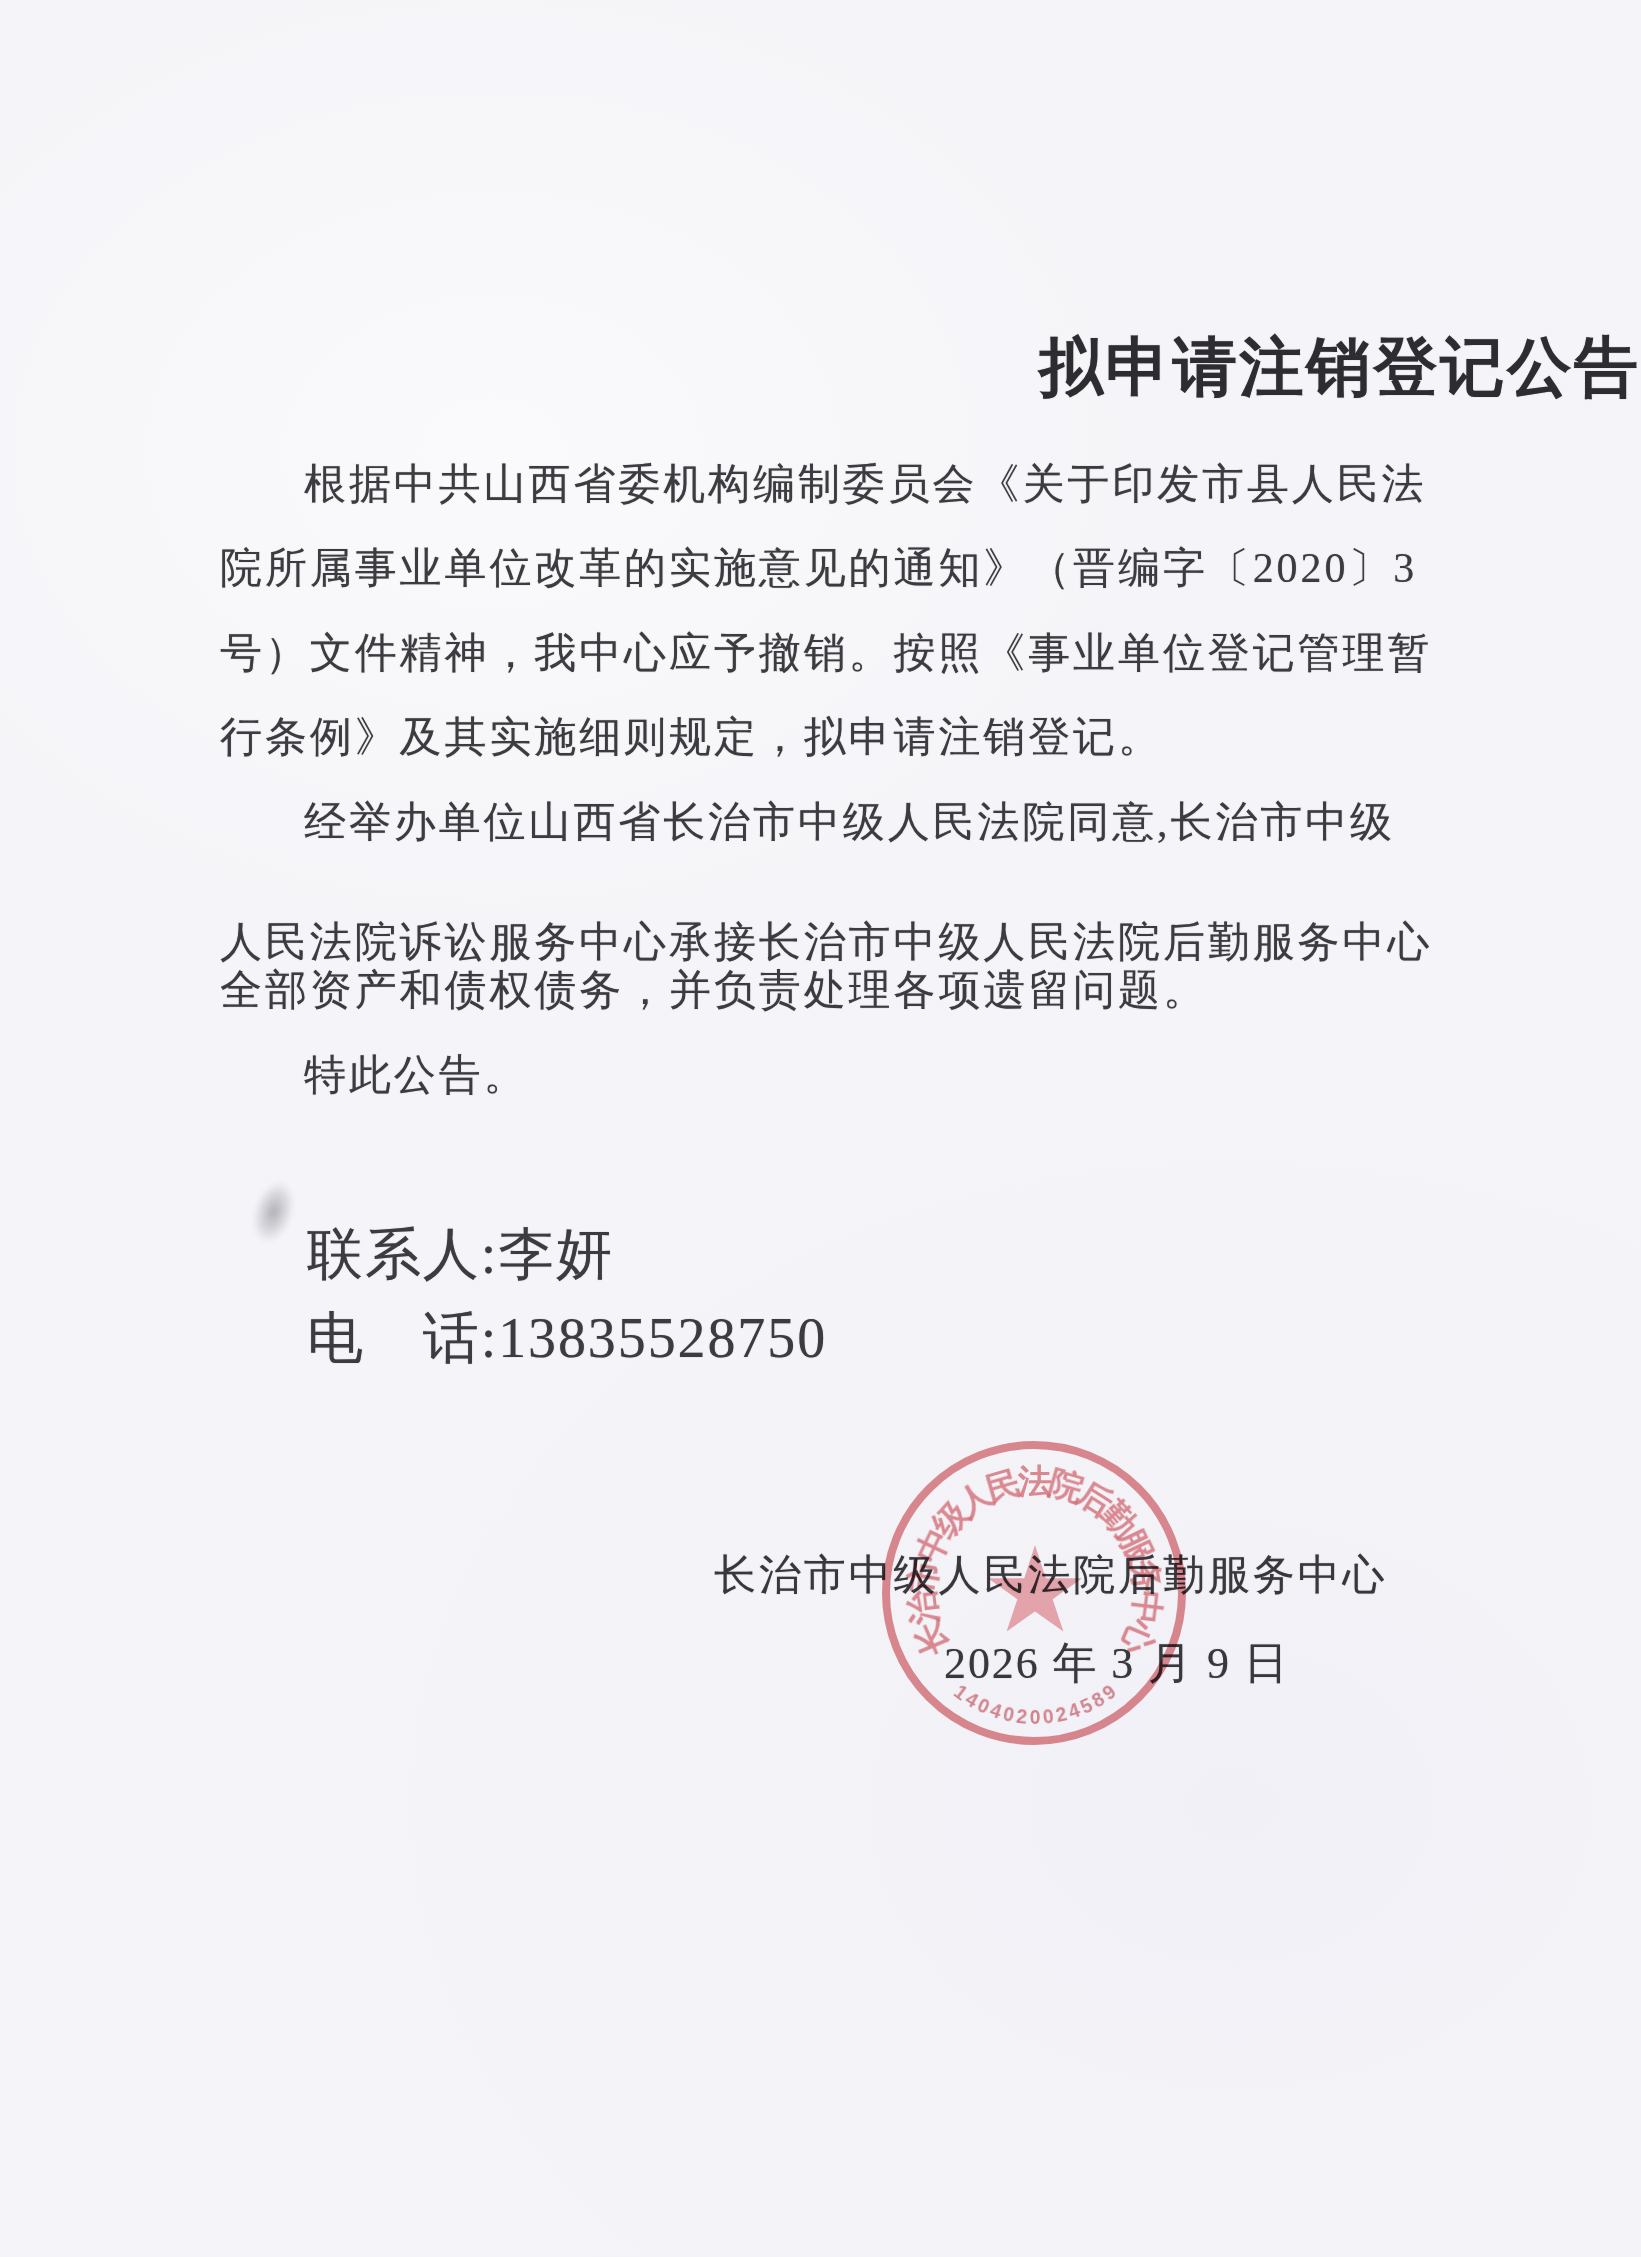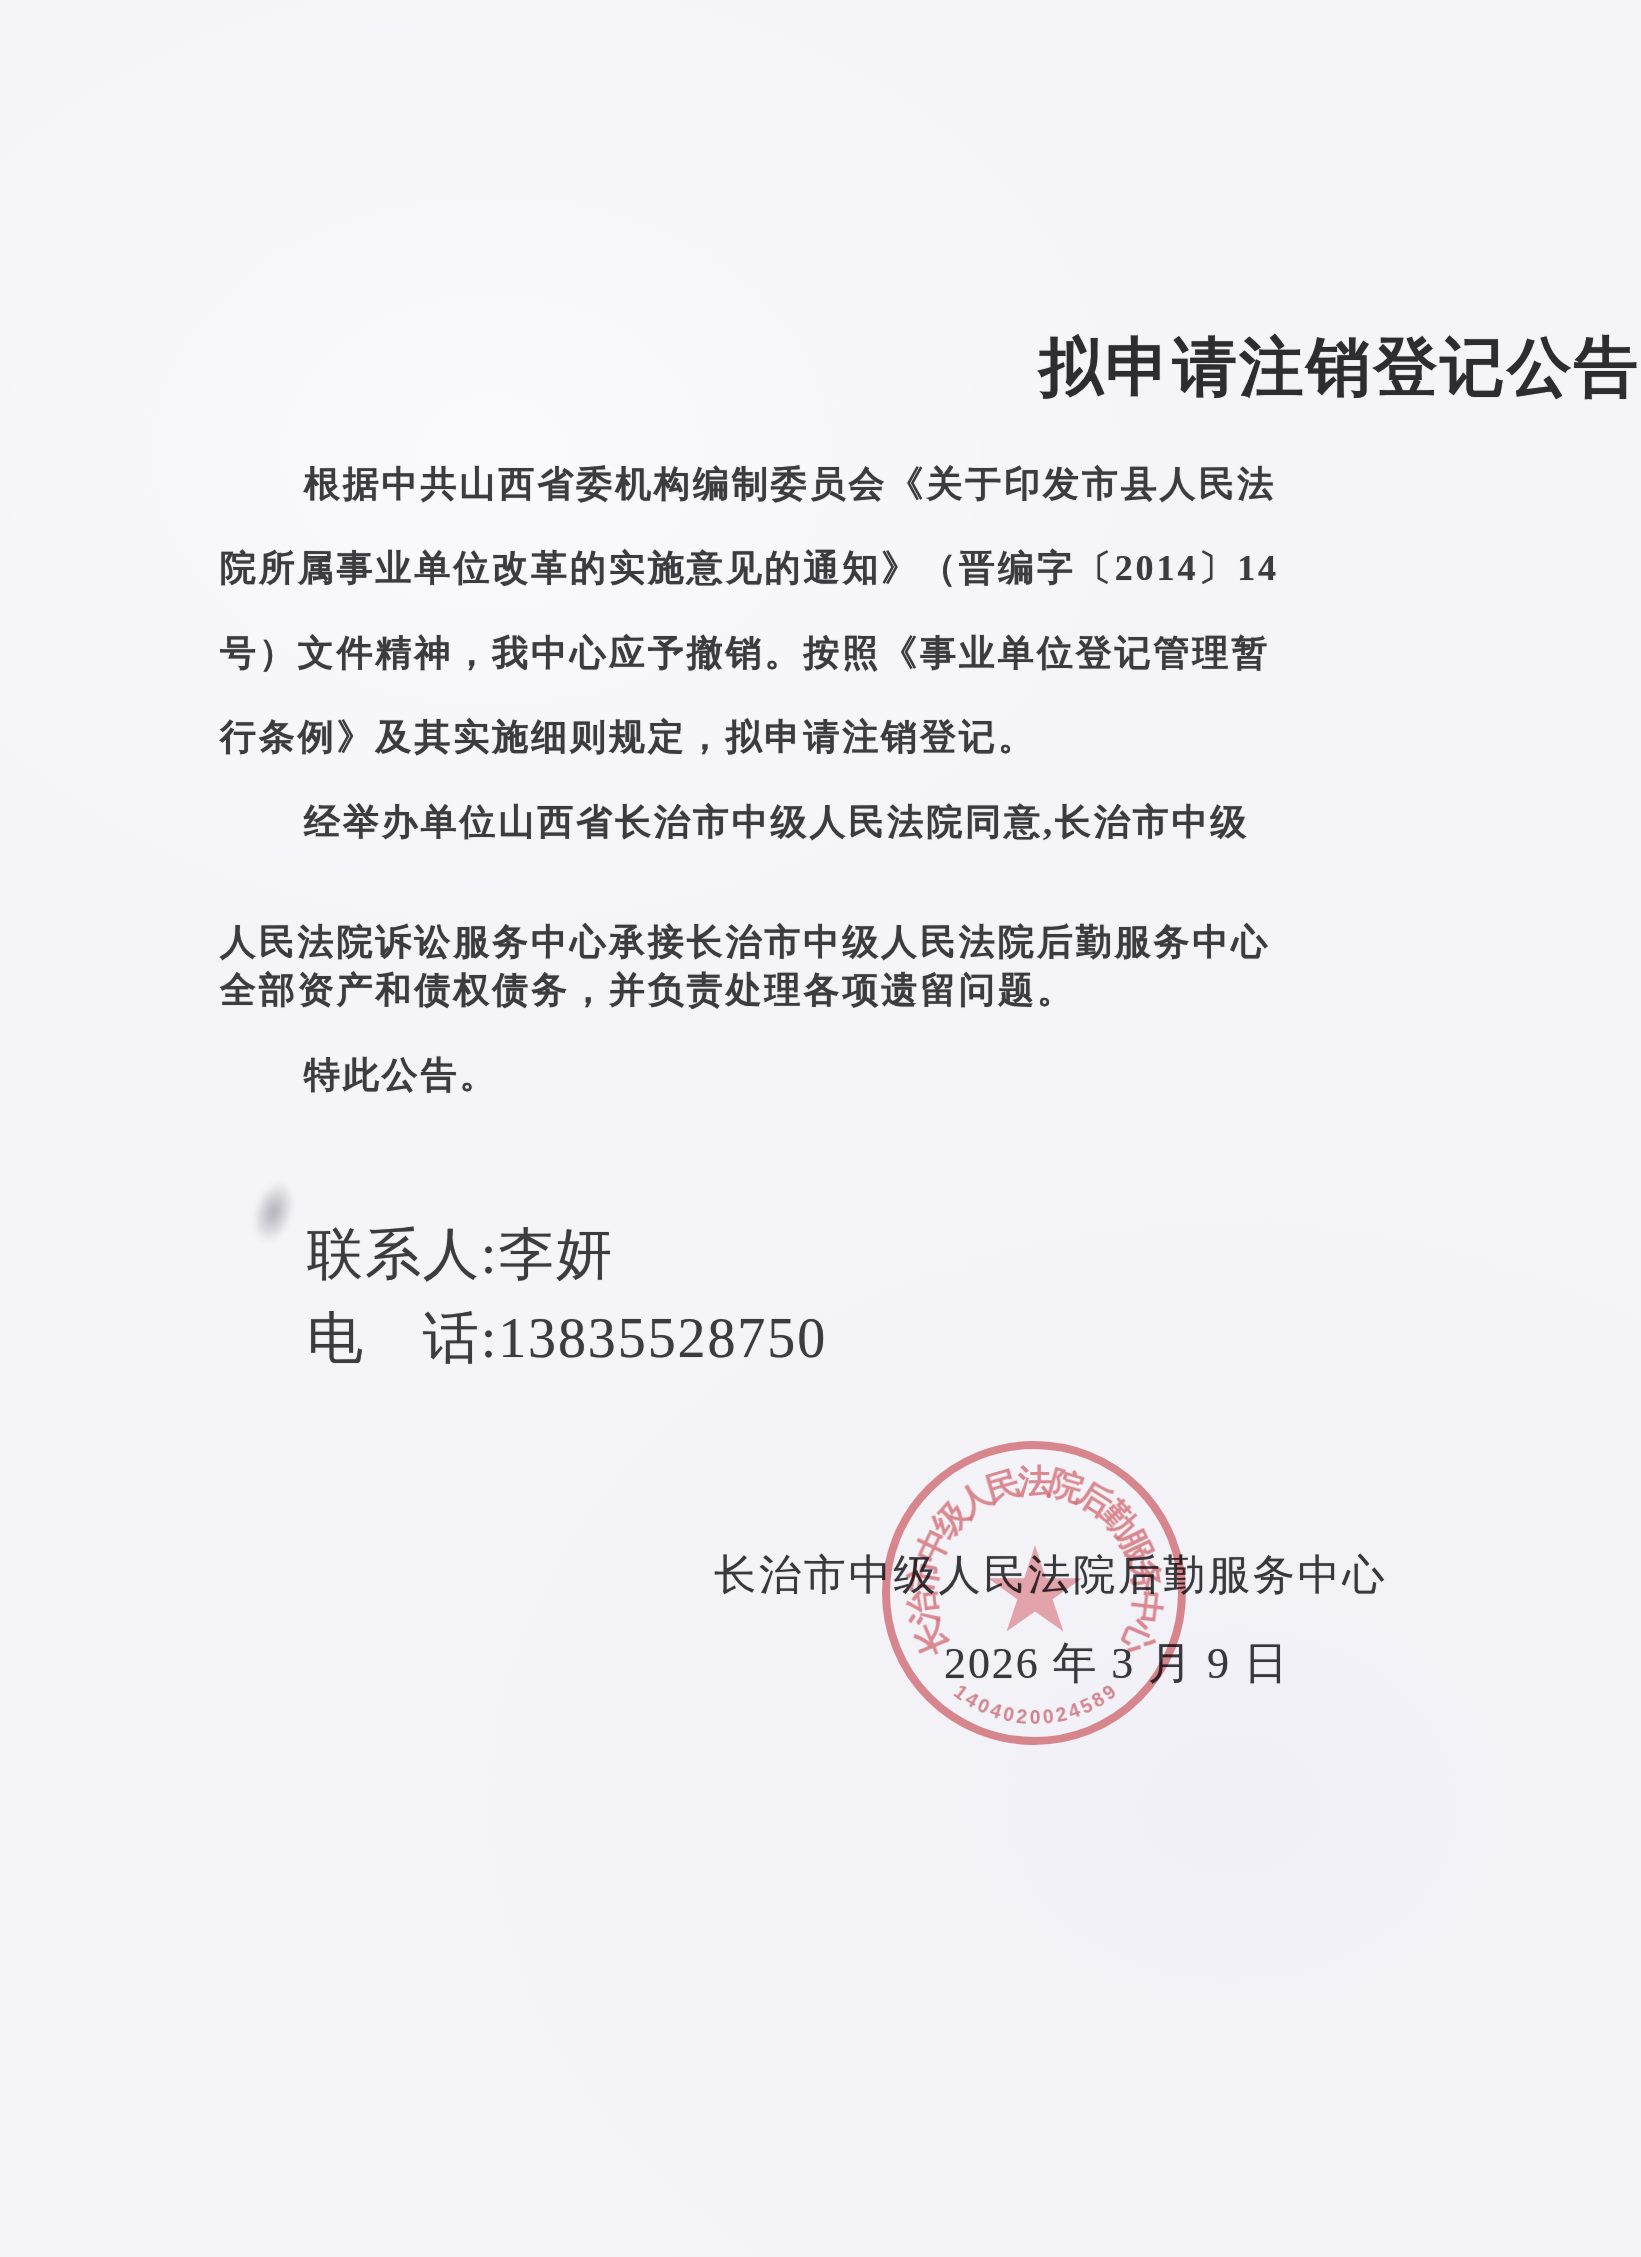--- a/index.html
+++ b/index.html
@@ -19,27 +19,26 @@
     left:0;right:0;top:324px;
     text-align:right;
     font-size:64px;font-weight:bold;
     letter-spacing:2.9px;
     color:#2c2c31;
     text-shadow:0 0 1px rgba(44,44,49,.5);
     white-space:pre;
   }
   .body-line{
     left:220px;top:0;
-    font-size:36px;
+    font-size:42px;
     letter-spacing:2.9px;
     line-height:44px;
     color:#3b3b40;
     text-shadow:0 0 1px rgba(59,59,64,.5);
     white-space:pre;
-    font-weight:bold;
   }
   .contact-line{
     left:288px;
     font-size:56px;
     letter-spacing:1.9px;
     color:#3b3b40;
     text-shadow:0 0 1px rgba(59,59,64,.5);
     white-space:pre;
     margin-left:19px;
   }
@@ -101,21 +100,21 @@
 </style>
 </head>
 <body>
 
 <div id="page">
 
   <div id="doc-title" class="abs">拟申请注销登记公告</div>
 
   <div id="body-lines">
       <div class="abs body-line" style="top: 462px; left: 304px;">根据中共山西省委机构编制委员会《关于印发市县人民法</div>
-      <div class="abs body-line" style="top: 546px;">院所属事业单位改革的实施意见的通知》（晋编字〔2014〕14</div>
+      <div class="abs body-line" style="top: 546px;">院所属事业单位改革的实施意见的通知》（晋编字〔2020〕3</div>
       <div class="abs body-line" style="top: 631px;">号）文件精神，我中心应予撤销。按照《事业单位登记管理暂</div>
       <div class="abs body-line" style="top: 715px;">行条例》及其实施细则规定，拟申请注销登记。</div>
       <div class="abs body-line" style="top: 800px; left: 304px;">经举办单位山西省长治市中级人民法院同意,长治市中级</div>
       <div class="abs body-line" style="top: 884px; margin-top: 36px;">人民法院诉讼服务中心承接长治市中级人民法院后勤服务中心</div>
       <div class="abs body-line" style="top: 968px;">全部资产和债权债务，并负责处理各项遗留问题。</div>
       <div class="abs body-line" style="top: 1053px; left: 304px;">特此公告。</div>
     </div>
 
   <div class="abs contact-line" style="top:1217px;">联系人:李妍</div>
 

